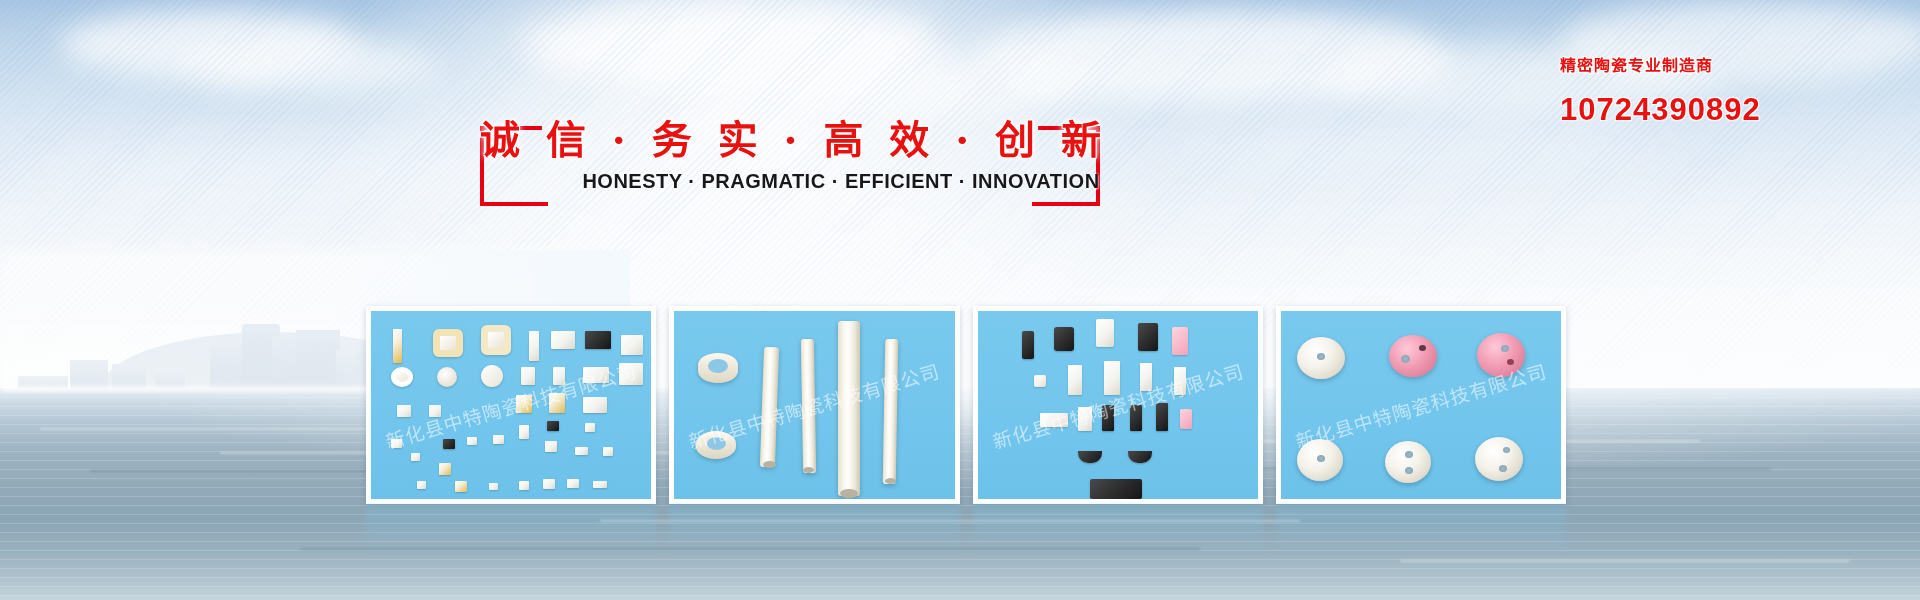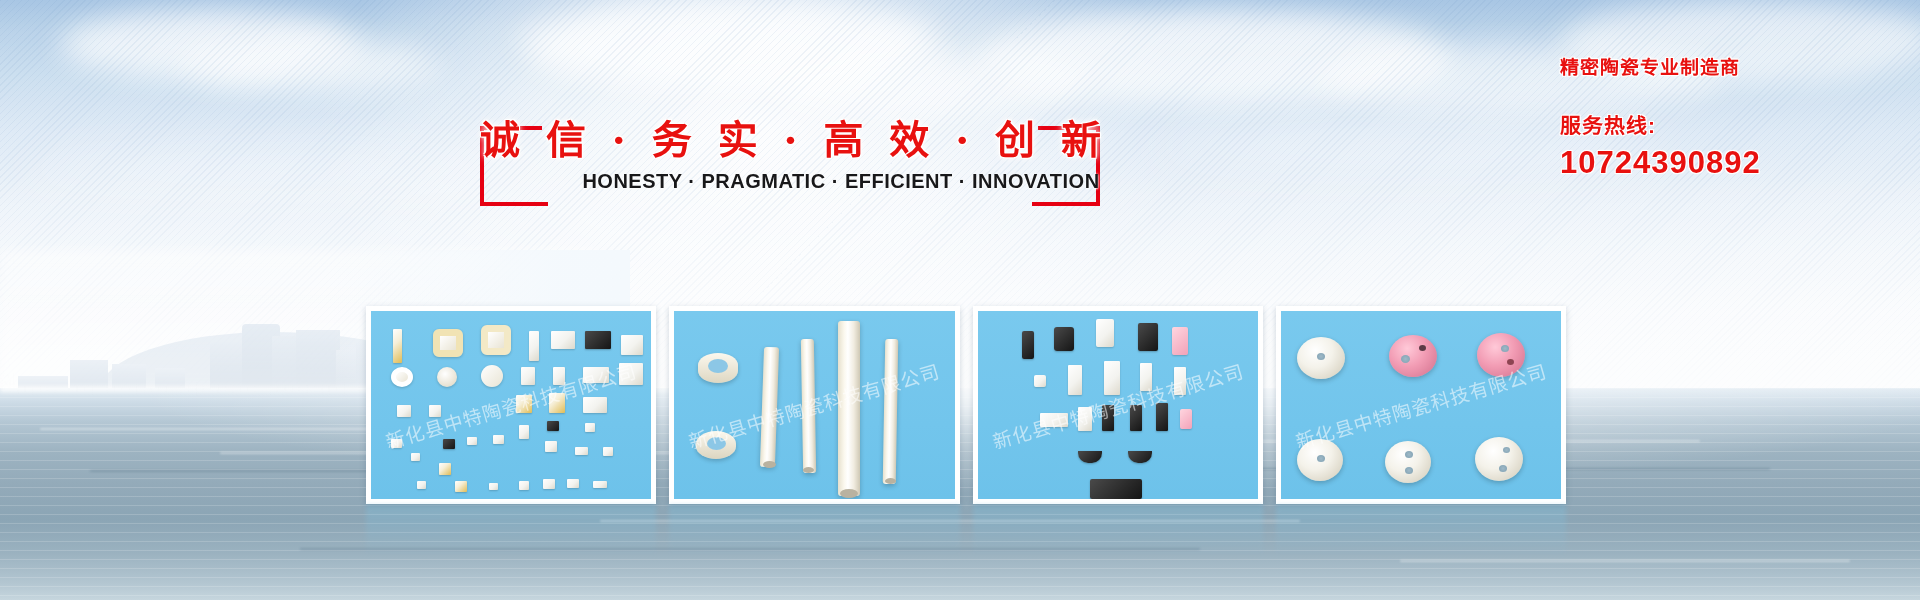--- a/index.html
+++ b/index.html
@@ -147,23 +147,23 @@
     text-shadow:0 0 3px rgba(255,255,255,.95), 0 1px 2px rgba(255,255,255,.9);
     white-space:nowrap;
   }
 
   
   .contact{
     position:absolute;left:1560px;top:52px;width:340px;
     font-family:"Liberation Sans","DejaVu Sans",sans-serif;
   }
   .contact-title{
-    font-size:19px;font-weight:bold;color:#e8110f;letter-spacing:1px;
+    font-size:16px;font-weight:bold;color:#e8110f;letter-spacing:1px;
     text-shadow:0 0 3px #fff,1px 1px 0 #fff,-1px -1px 0 #fff,1px -1px 0 #fff,-1px 1px 0 #fff;
-    margin-bottom:30px;white-space:nowrap;
+    margin-bottom:16px;white-space:nowrap;
   }
   .contact-label{
     font-size:21px;font-weight:bold;color:#e8110f;letter-spacing:1px;
     text-shadow:0 0 3px #fff,1px 1px 0 #fff,-1px -1px 0 #fff,1px -1px 0 #fff,-1px 1px 0 #fff;
     margin-bottom:6px;white-space:nowrap;
   }
   .contact-phone{
     font-size:31px;font-weight:bold;color:#e8110f;letter-spacing:1px;
     text-shadow:0 0 3px #fff,1px 1px 0 #fff,-1px -1px 0 #fff,1px -1px 0 #fff,-1px 1px 0 #fff;
     white-space:nowrap;
@@ -266,21 +266,20 @@
     <div class="bracket bk-bl-h"></div>
     <div class="bracket bk-tr-h"></div>
     <div class="bracket bk-tr-v"></div>
     <div class="bracket bk-br-h"></div>
     <div class="slogan-cn">诚 信 · 务 实 · 高 效 · 创 新</div>
     <div class="slogan-en">HONESTY · PRAGMATIC · EFFICIENT · INNOVATION</div>
   </div>
 
   <div class="contact">
     <div class="contact-title">精密陶瓷专业制造商</div>
-    <div class="contact-label">服务热线:</div>
     <div class="contact-phone">10724390892</div>
   </div>
 
   <div class="panels">
 
     <div class="panel">
       <div class="panel-inner">
         <div class="part chip-gold" style="left:22px;top:18px;width:9px;height:34px;"></div>
         <div class="part ringp" style="left:62px;top:18px;width:30px;height:28px;border:7px solid #f1e3b4;box-sizing:border-box;border-radius:6px;"></div>
         <div class="part ringp" style="left:110px;top:14px;width:30px;height:30px;border:7px solid #f3e9c6;box-sizing:border-box;border-radius:6px;"></div>

